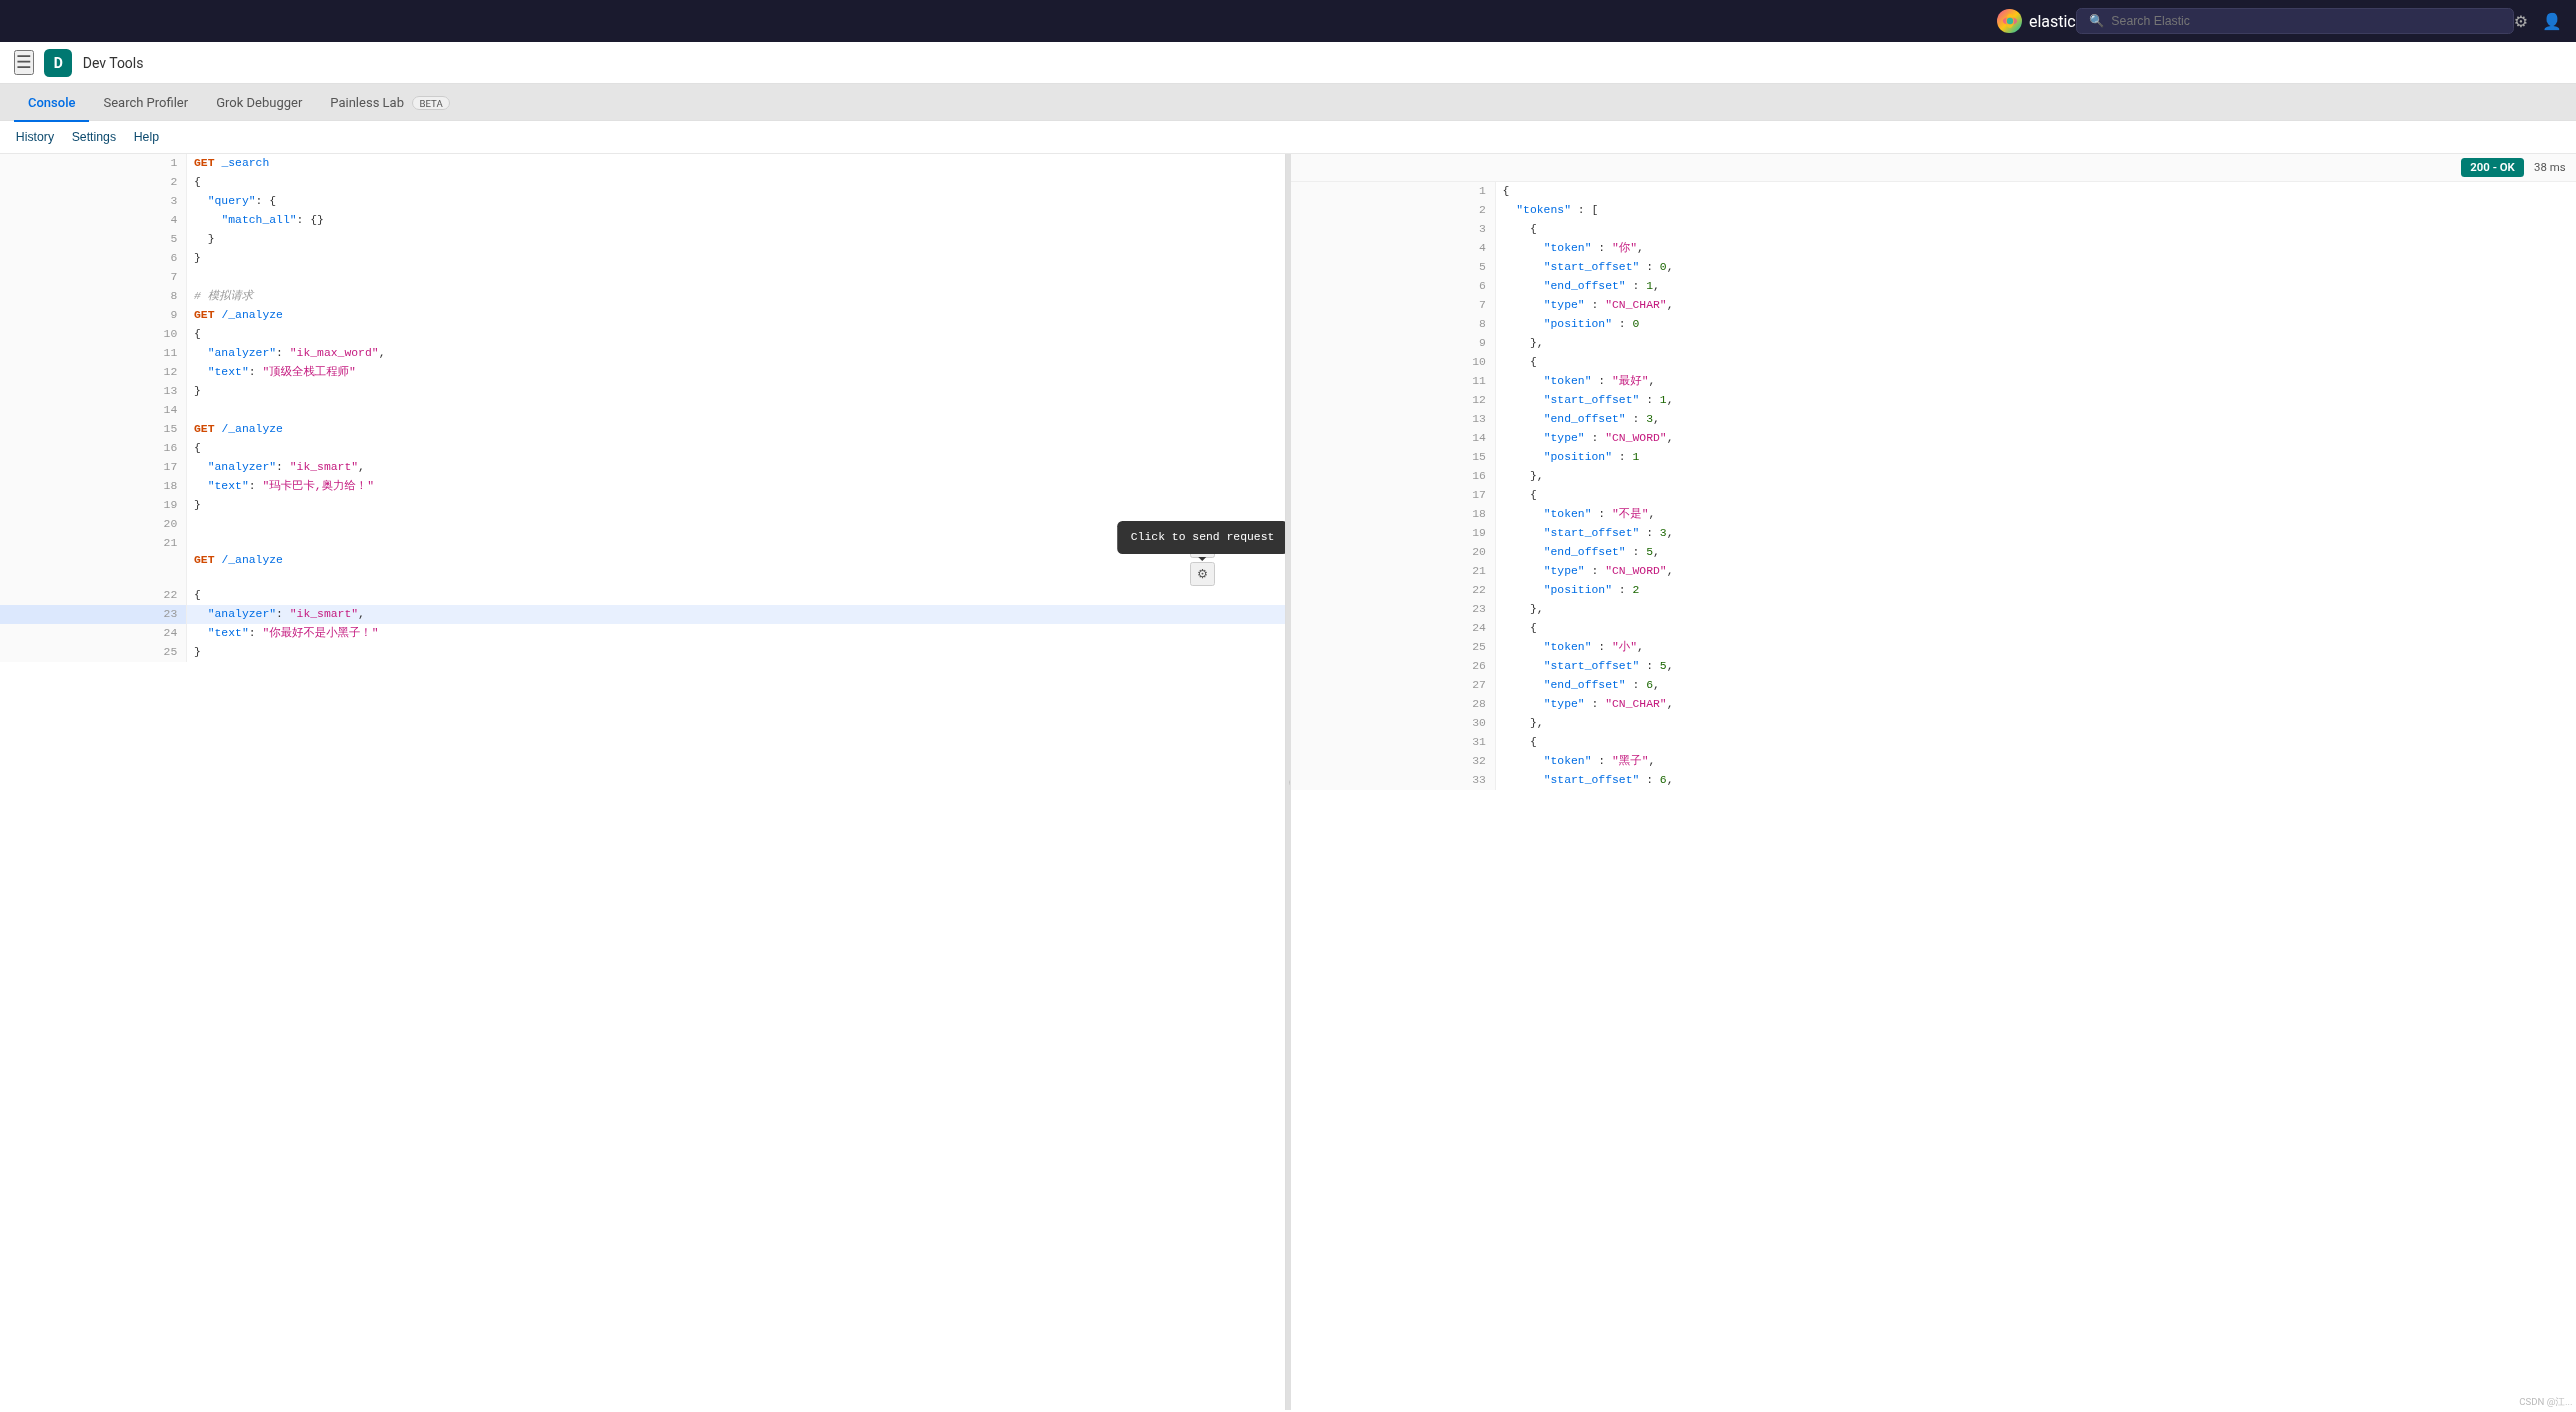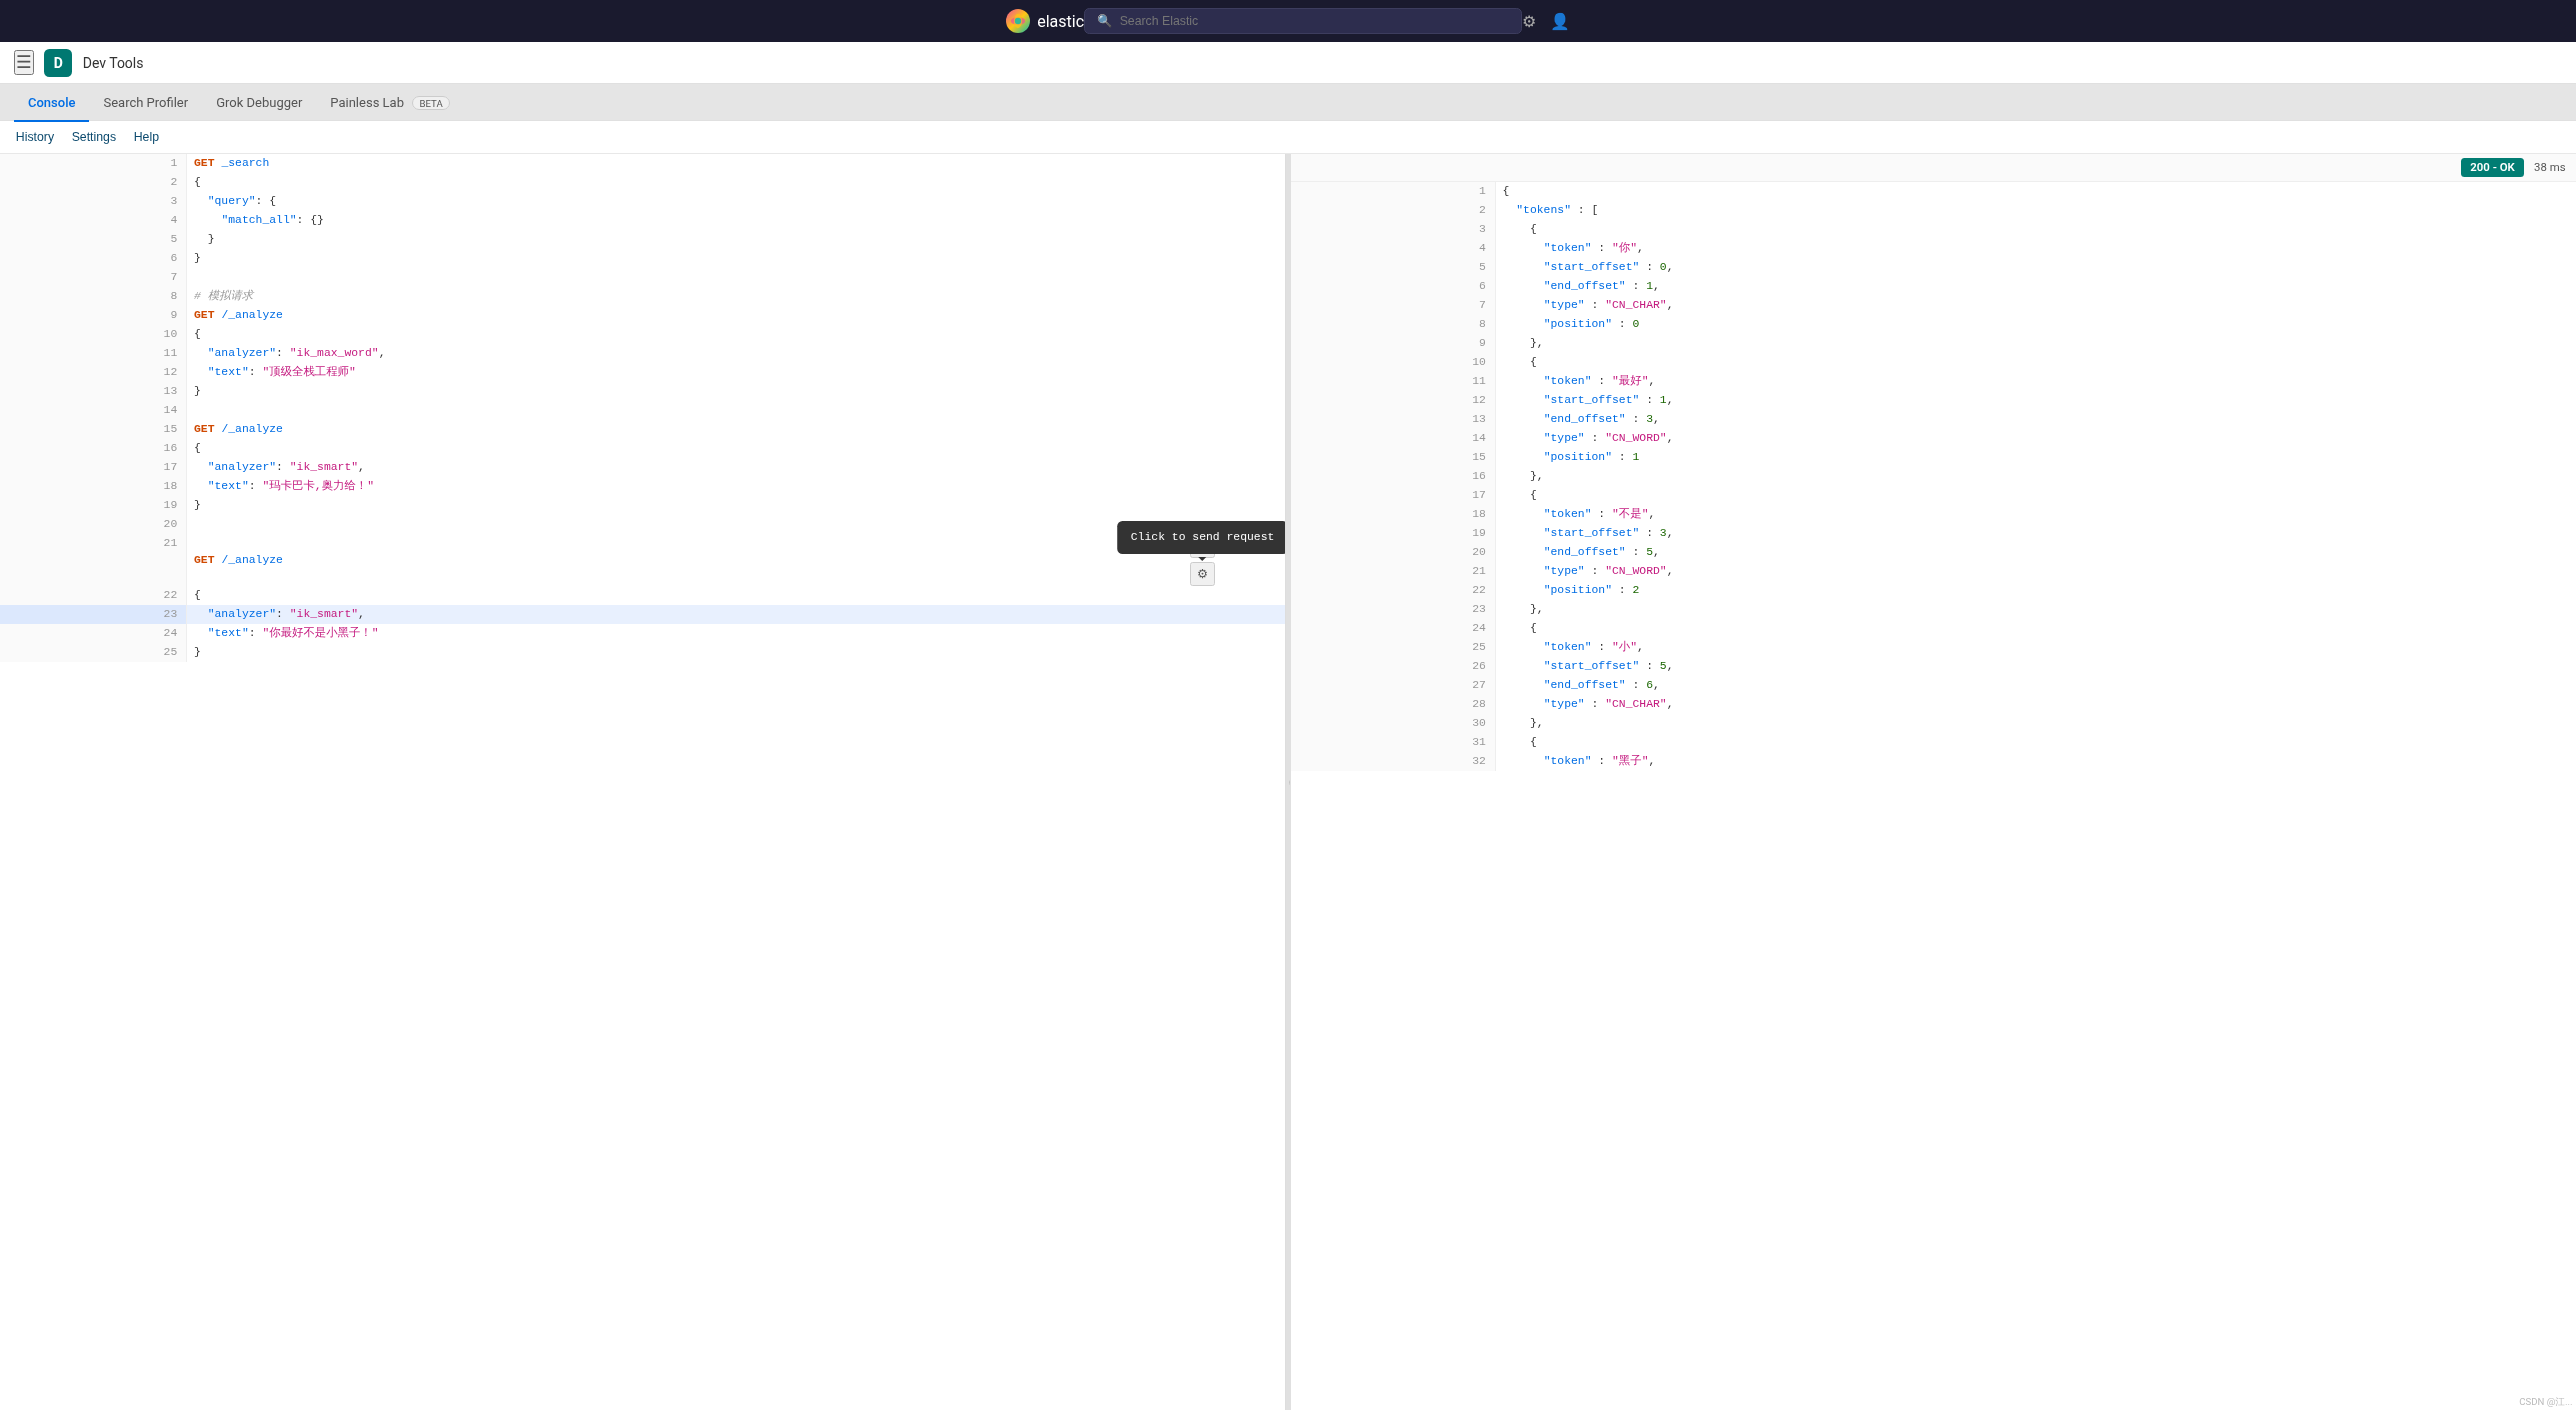--- a/index.html
+++ b/index.html
@@ -5,21 +5,21 @@
     * { margin: 0; padding: 0; box-sizing: border-box; }
     body { font-family: -apple-system, BlinkMacSystemFont, 'Segoe UI', Roboto, sans-serif; background: #fff; overflow: hidden; }
 
     
     .top-bar {
       background: #1a1a2e;
       height: 42px;
       display: flex;
       align-items: center;
       padding: 0 14px;
-      justify-content: center;
+      justify-content: flex-end;
     }
     .top-bar-left { display: flex; align-items: center; gap: 10.5px; }
     .elastic-logo { display: flex; align-items: center; gap: 7px; }
     .logo-circle {
       width: 24.5px; height: 24.5px; border-radius: 50%;
       background: linear-gradient(135deg, #f04e98, #fec514, #00bfb3);
       display: flex; align-items: center; justify-content: center;
       font-size: 14px;
     }
     .logo-text { color: #fff; font-size: 16px; font-weight: 400; }
@@ -567,20 +567,24 @@
           <div class="line-content">    <span class="c-brace">}</span><span class="c-comma">,</span></div>
         </div>
         <div class="code-line">
           <div class="line-num">31</div>
           <div class="line-content">    <span class="c-brace">{</span></div>
         </div>
         <div class="code-line">
           <div class="line-num">32</div>
           <div class="line-content">      <span class="c-key">"token"</span> <span class="c-colon">:</span> <span class="c-string">"黑子"</span><span class="c-comma">,</span></div>
         </div>
+        <div class="code-line">
+          <div class="line-num">33</div>
+          <div class="line-content">      <span class="c-key">"start_offset"</span> <span class="c-colon">:</span> <span class="c-number">6</span><span class="c-comma">,</span></div>
+        </div>
 
       </div>
     </div>
   </div>
 
 </div>
 
 <div class="watermark">CSDN @江...</div>
 
 

